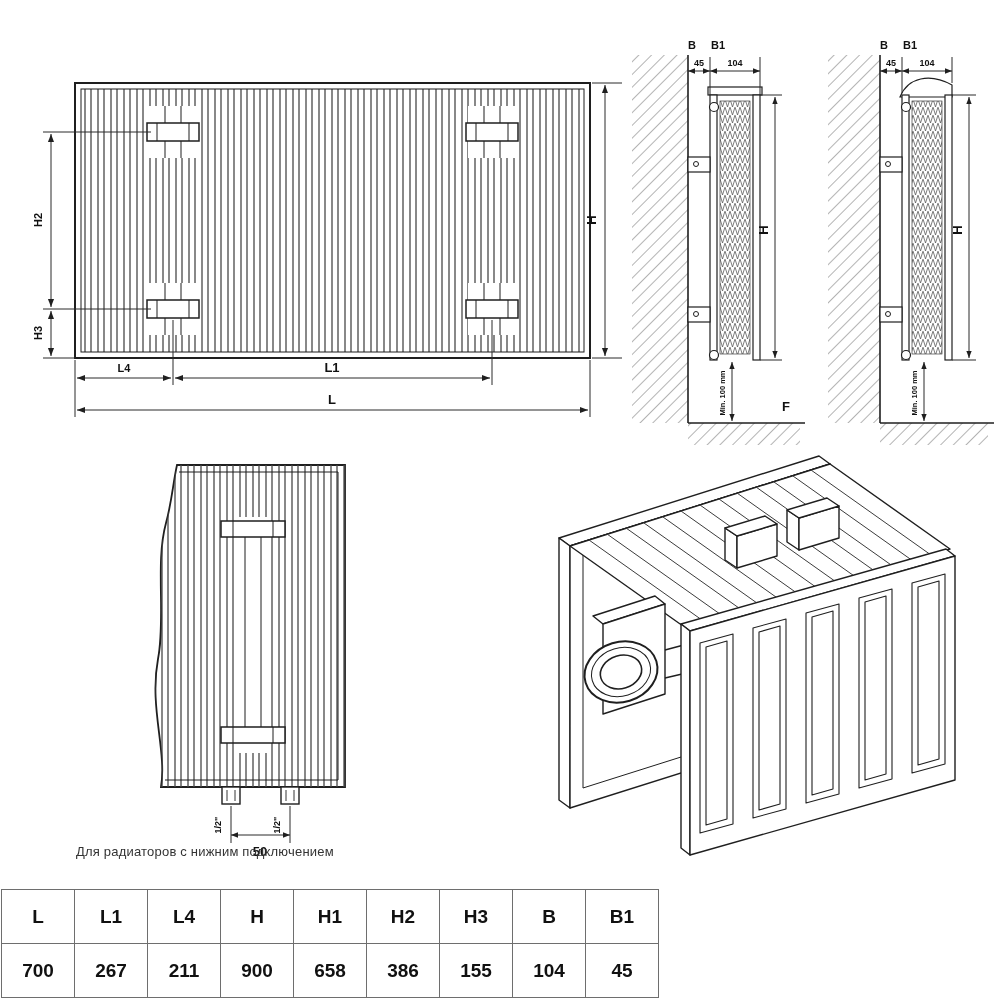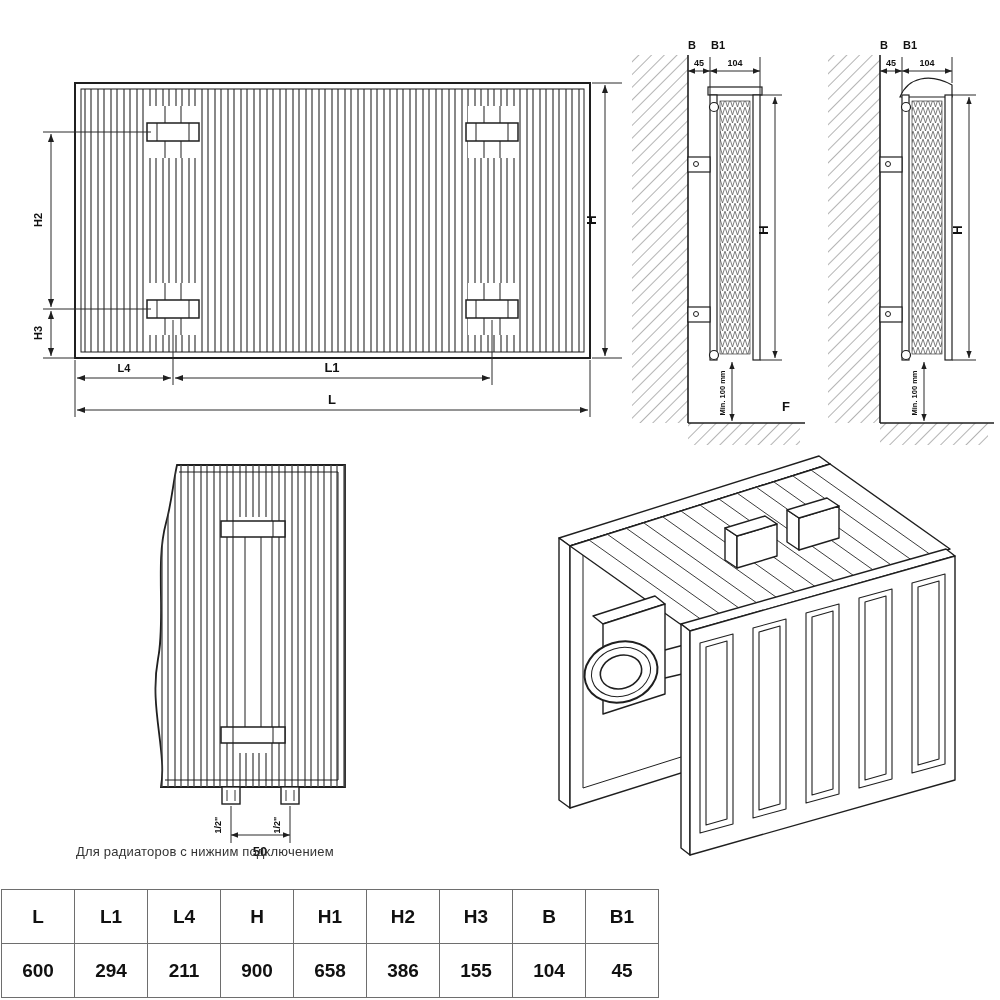--- a/index.html
+++ b/index.html
@@ -332,22 +332,22 @@
       <th>L1</th>
       <th>L4</th>
       <th>H</th>
       <th>H1</th>
       <th>H2</th>
       <th>H3</th>
       <th>B</th>
       <th>B1</th>
     </tr>
     <tr>
-      <td>600</td>
-      <td>294</td>
+      <td>700</td>
+      <td>267</td>
       <td>211</td>
       <td>900</td>
       <td>658</td>
       <td>386</td>
       <td>155</td>
       <td>104</td>
       <td>45</td>
     </tr>
   </tbody>
     </table>

